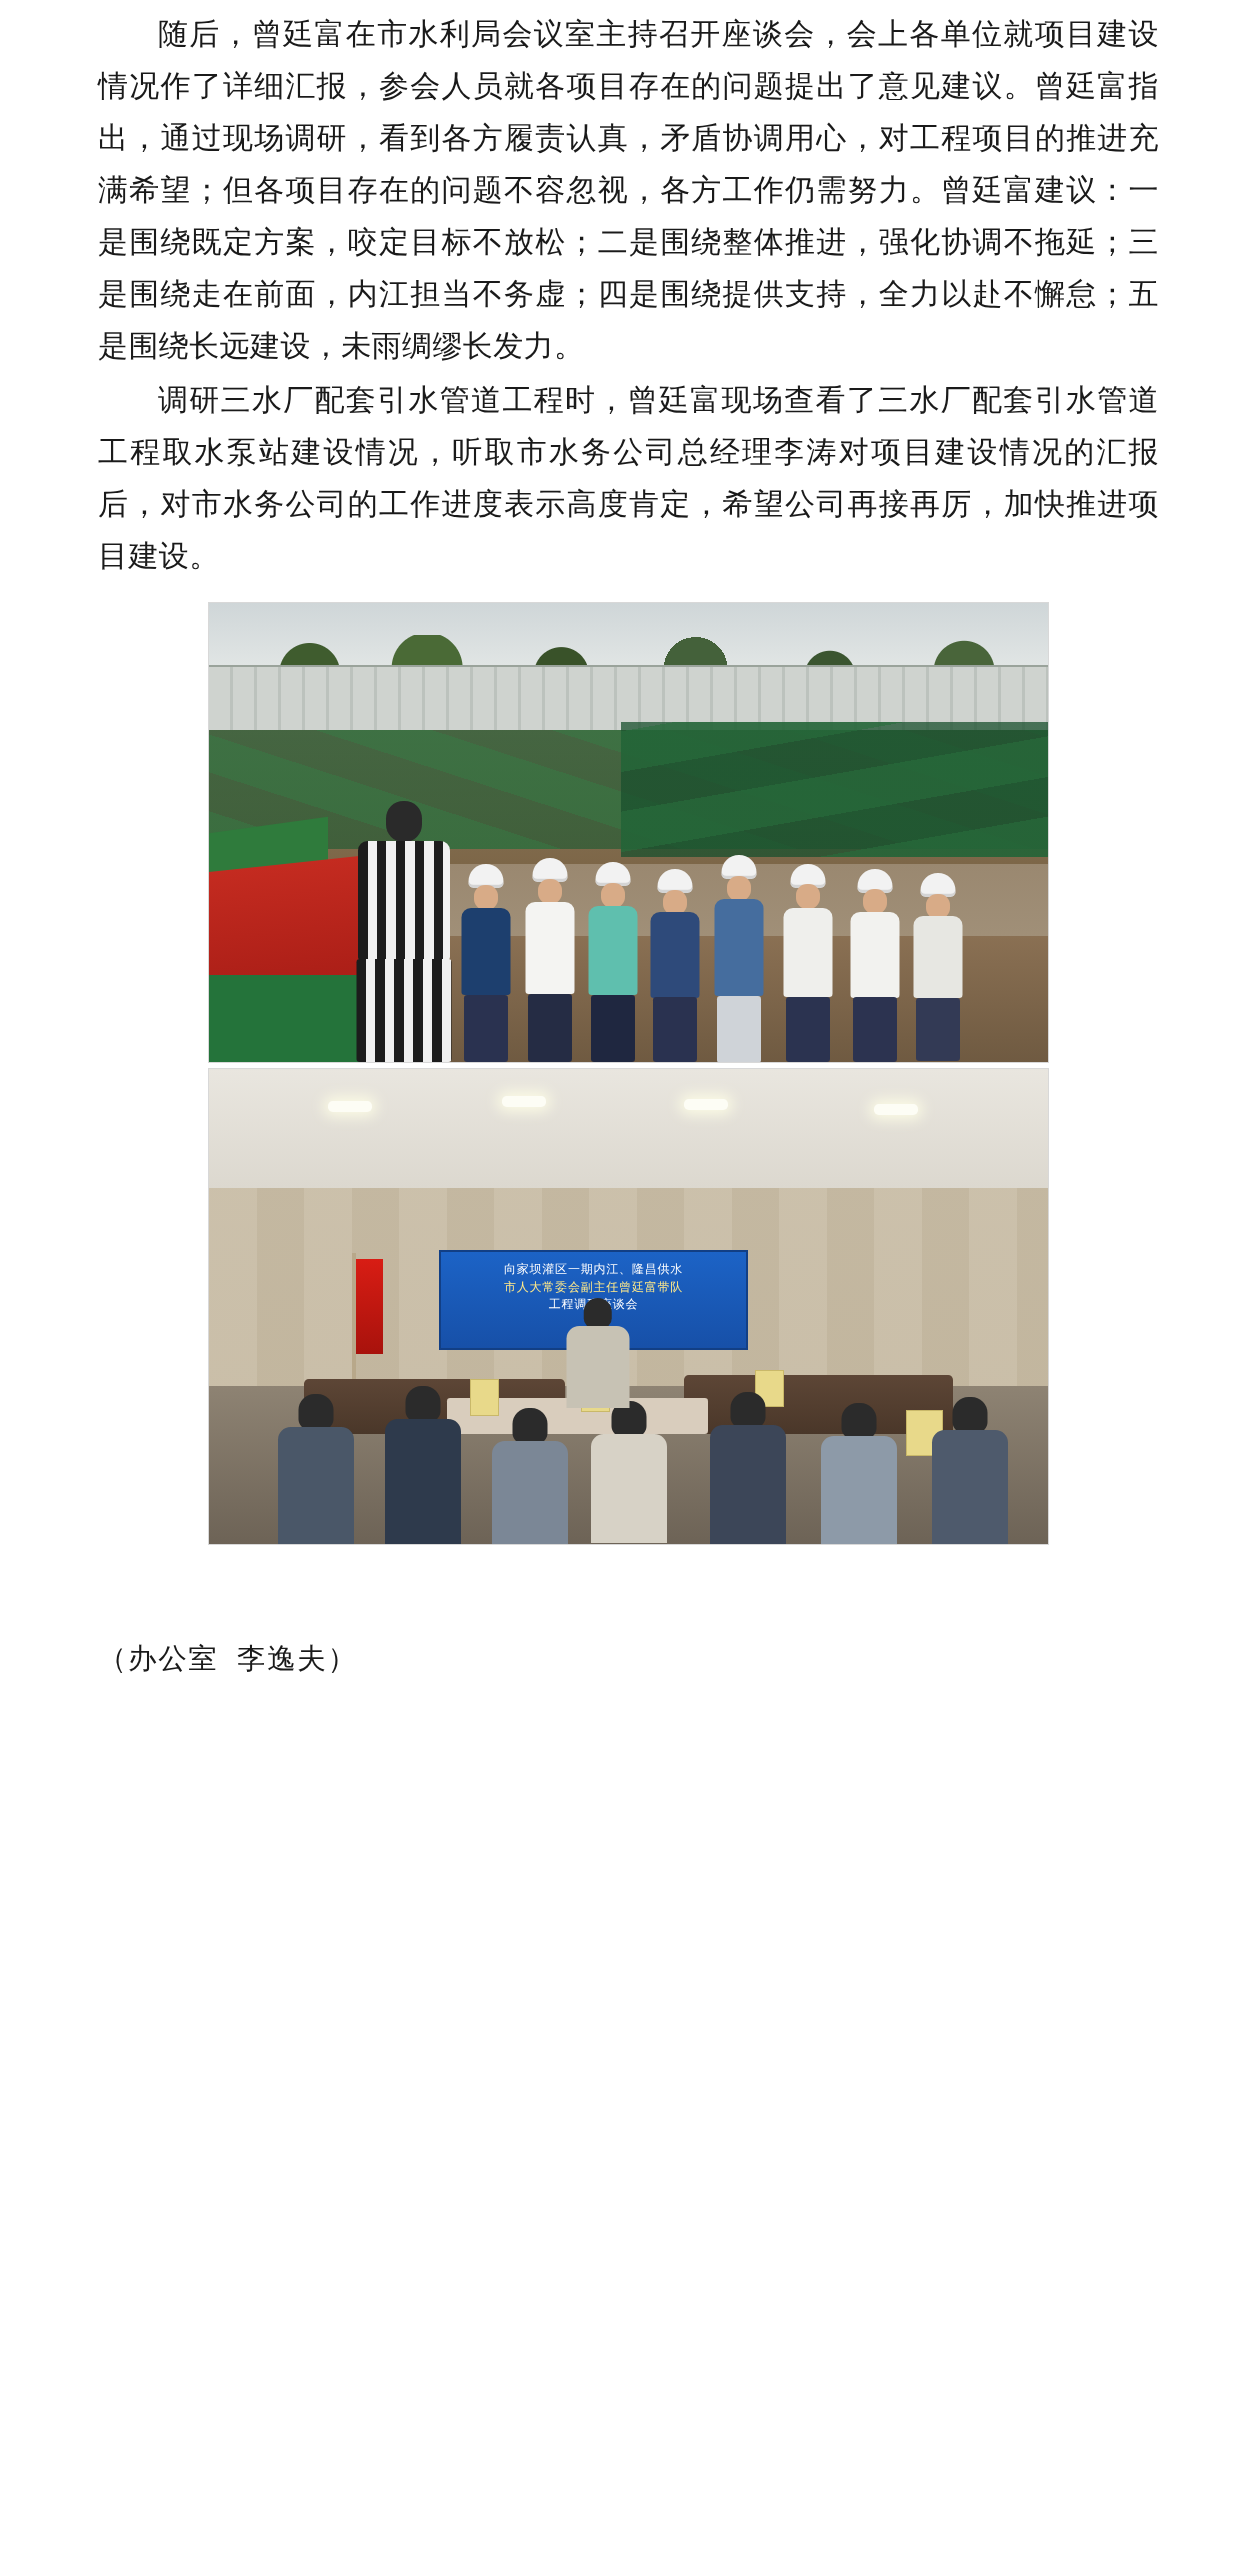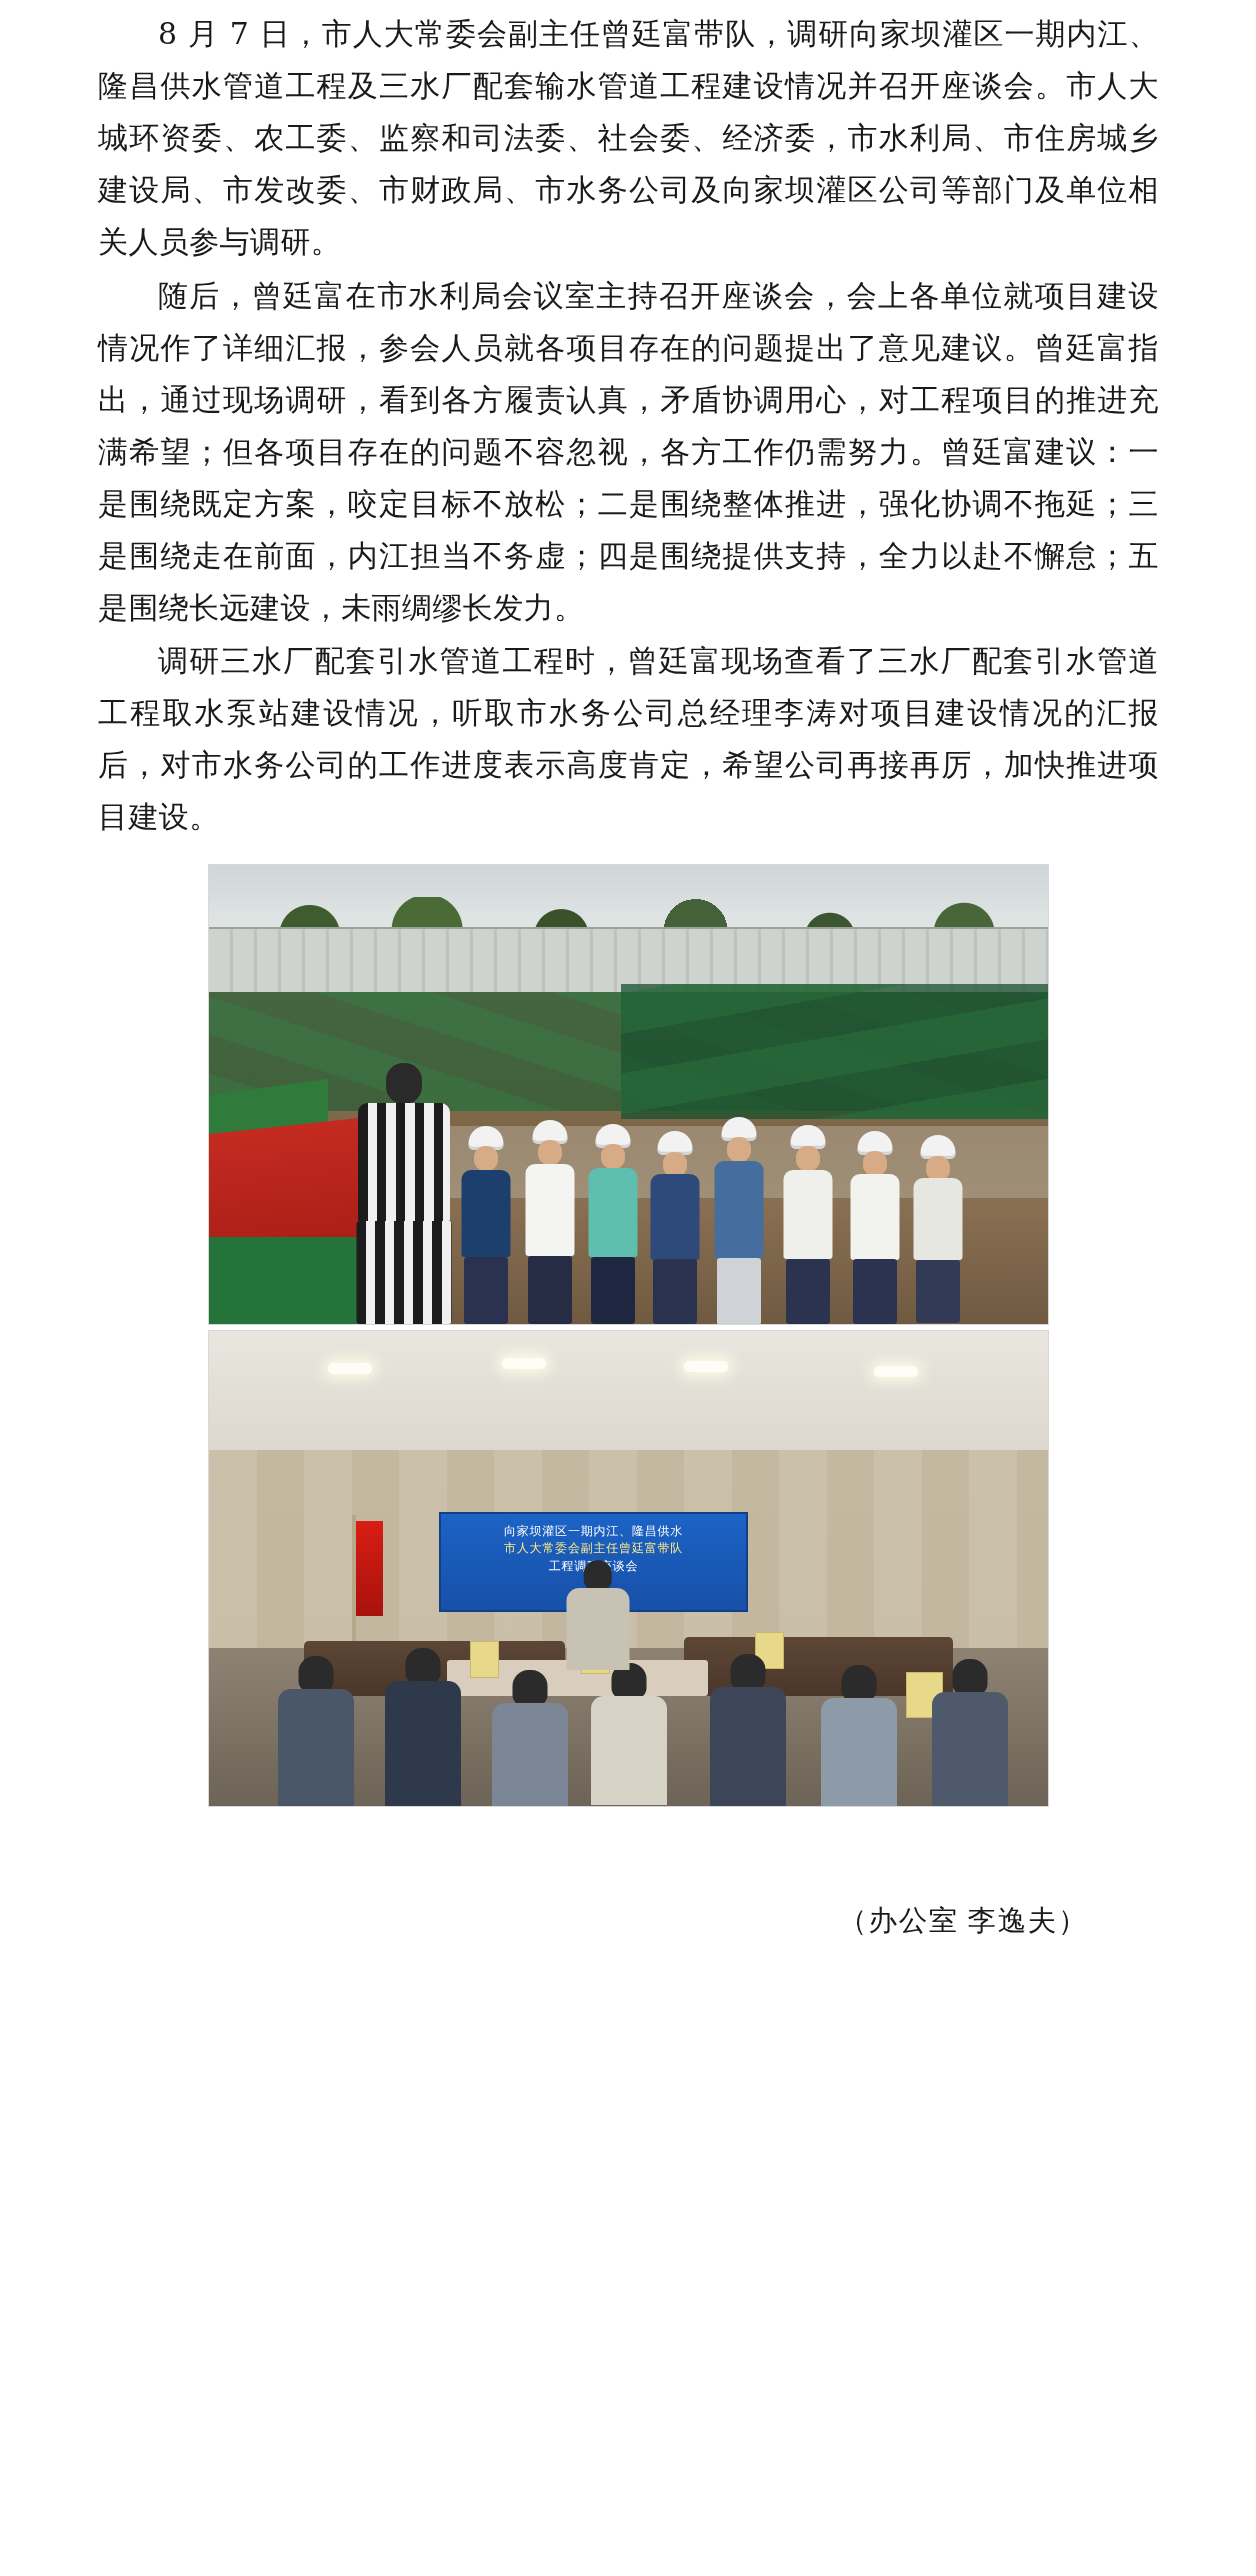--- a/index.html
+++ b/index.html
@@ -197,36 +197,34 @@
     position: absolute; left: 50%; transform: translateX(-50%);
     width: 76px; border-radius: 12.7px 12.7px 0 0;
   }
   .tag {
     position: absolute; width: 27px; height: 35px; background: #e8d98a;
     border: 0.8px solid #c9b869;
   }
 
   .signature {
     margin-top: 95px;
-    text-align: right;
     padding-right: 71px;
     font-size: 28.5px;
     letter-spacing: 1.6px;
     color: #1a1a1a;
-    font-family: Liberation Serif, serif;
+    font-family: Liberation Mono, monospace;
   }
 </style>
 </head>
 <body>
 
 <div class="page">
 
   <div class="doc-body">
 
-    <p class="para">8 月 7 日，市人大常委会副主任曾廷富带队，调研向家坝灌区一期内江、隆昌供水管道工程及三水厂配套输水管道工程建设情况并召开座谈会。市人大城环资委、农工委、监察和司法委、社会委、经济委，市水利局、市住房城乡建设局、市发改委、市财政局、市水务公司及向家坝灌区公司等部门及单位相关人员参与调研。</p>
     <p class="para">随后，曾廷富在市水利局会议室主持召开座谈会，会上各单位就项目建设情况作了详细汇报，参会人员就各项目存在的问题提出了意见建议。曾廷富指出，通过现场调研，看到各方履责认真，矛盾协调用心，对工程项目的推进充满希望；但各项目存在的问题不容忽视，各方工作仍需努力。曾廷富建议：一是围绕既定方案，咬定目标不放松；二是围绕整体推进，强化协调不拖延；三是围绕走在前面，内江担当不务虚；四是围绕提供支持，全力以赴不懈怠；五是围绕长远建设，未雨绸缪长发力。</p>
     <p class="para">调研三水厂配套引水管道工程时，曾廷富现场查看了三水厂配套引水管道工程取水泵站建设情况，听取市水务公司总经理李涛对项目建设情况的汇报后，对市水务公司的工作进度表示高度肯定，希望公司再接再厉，加快推进项目建设。</p>
 
     <div class="figures">
 
       <div class="photo photo-1">
         <div class="p1-sky"></div>
         <div class="p1-trees"></div>
         <div class="p1-fence"></div>
         <div class="p1-slope"></div>

